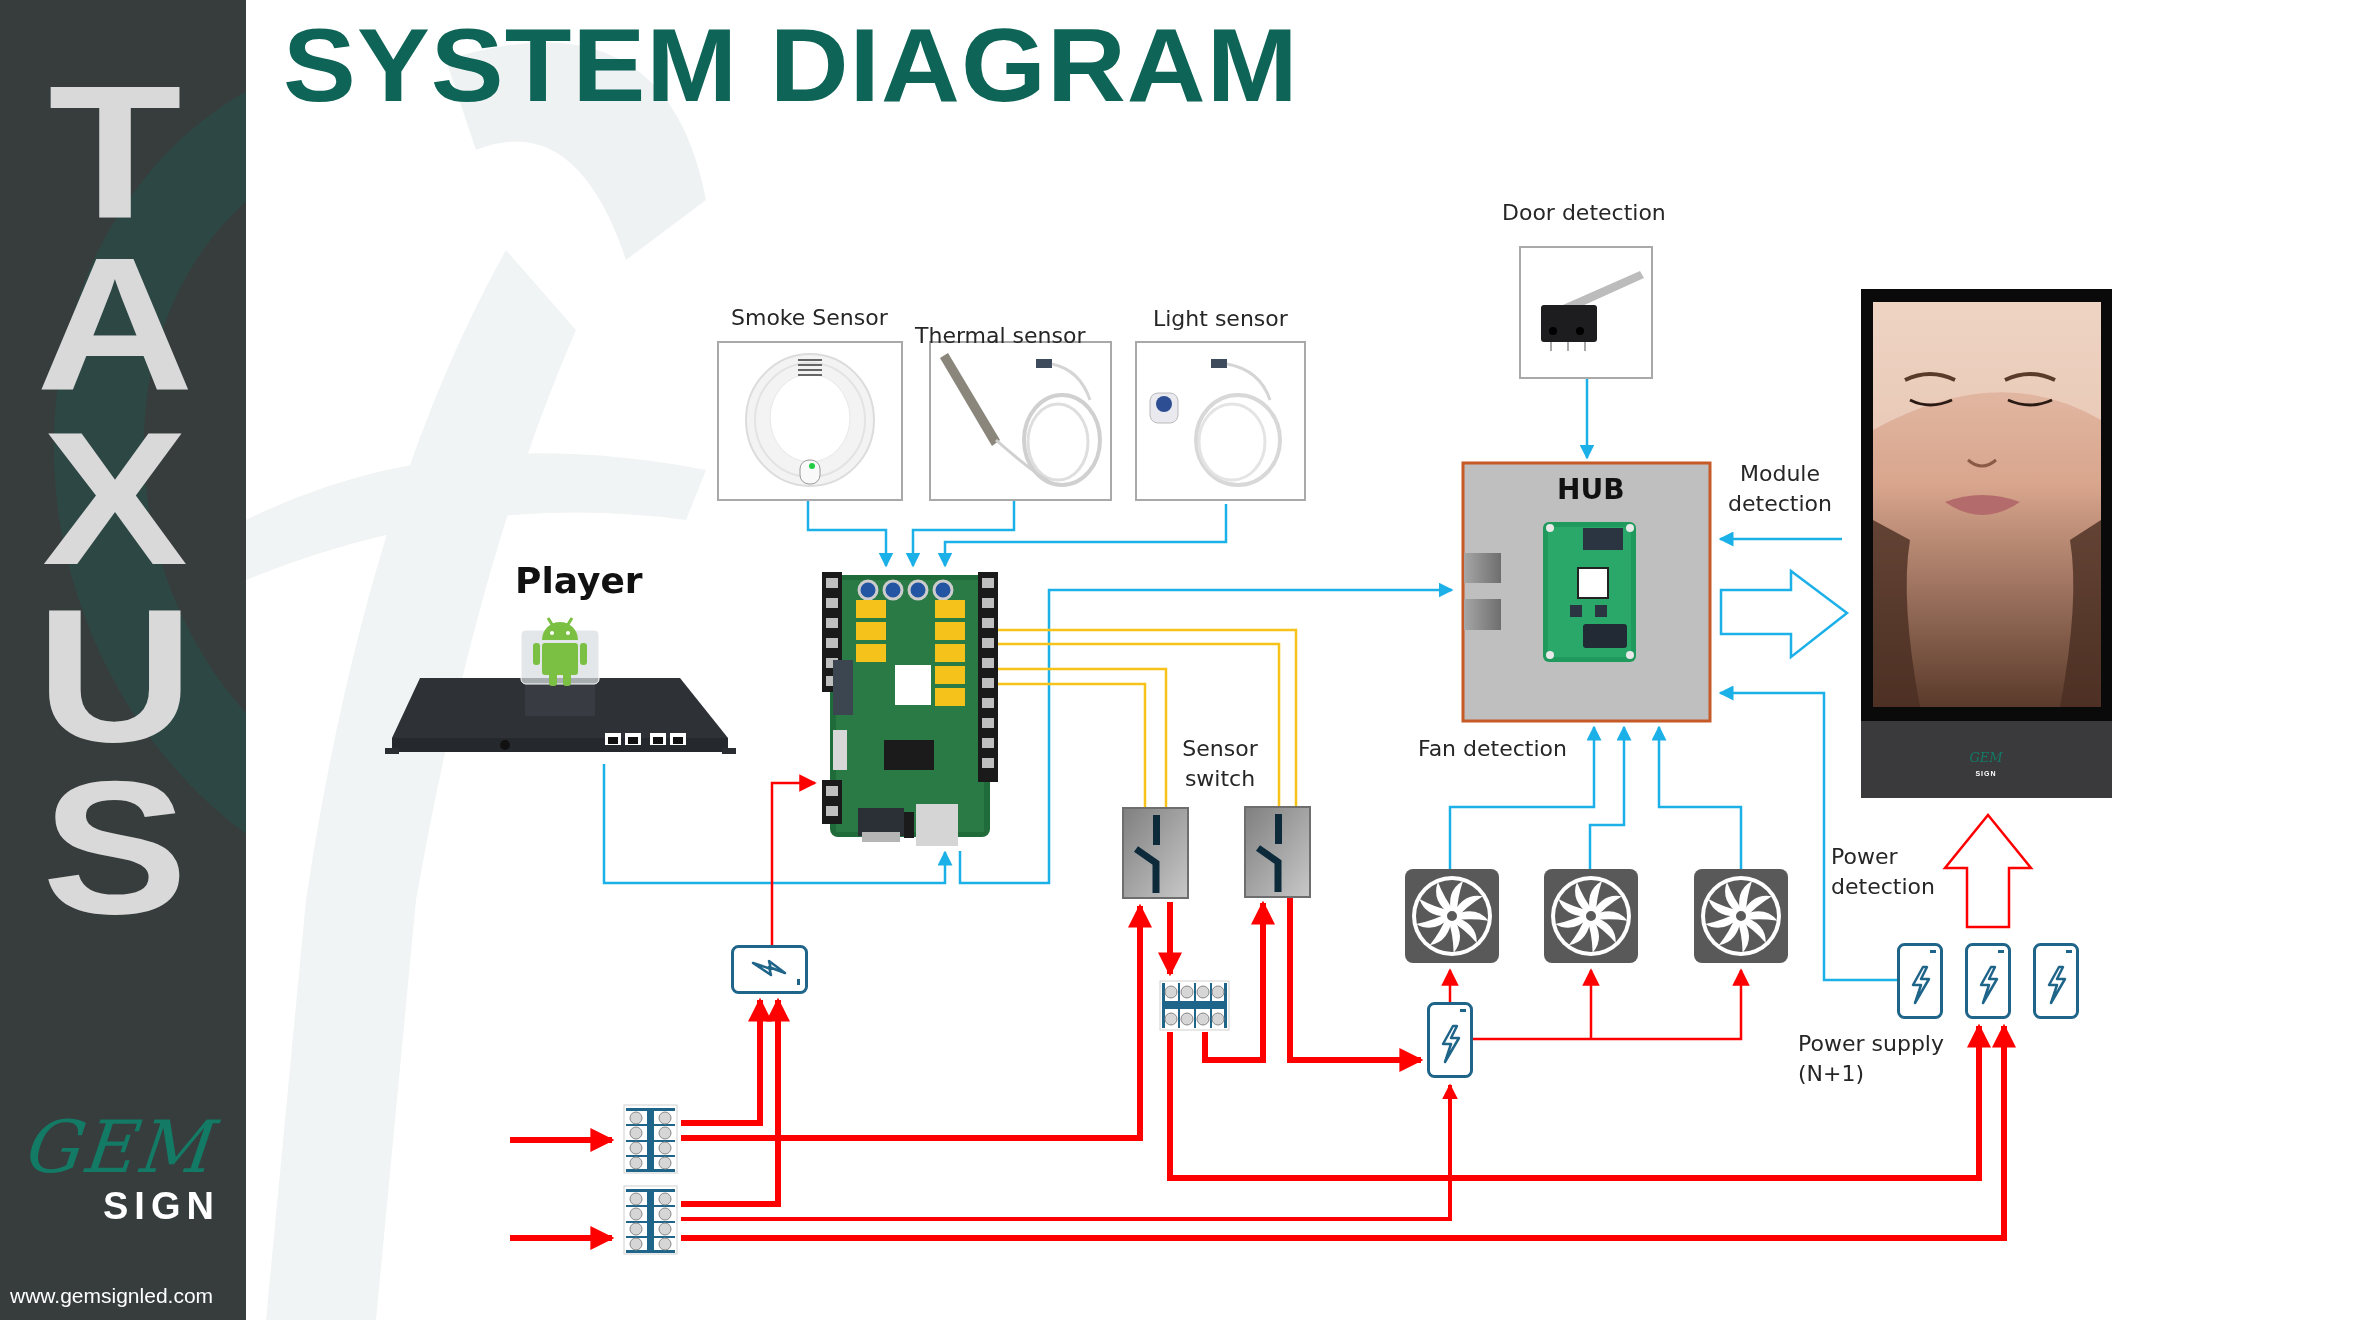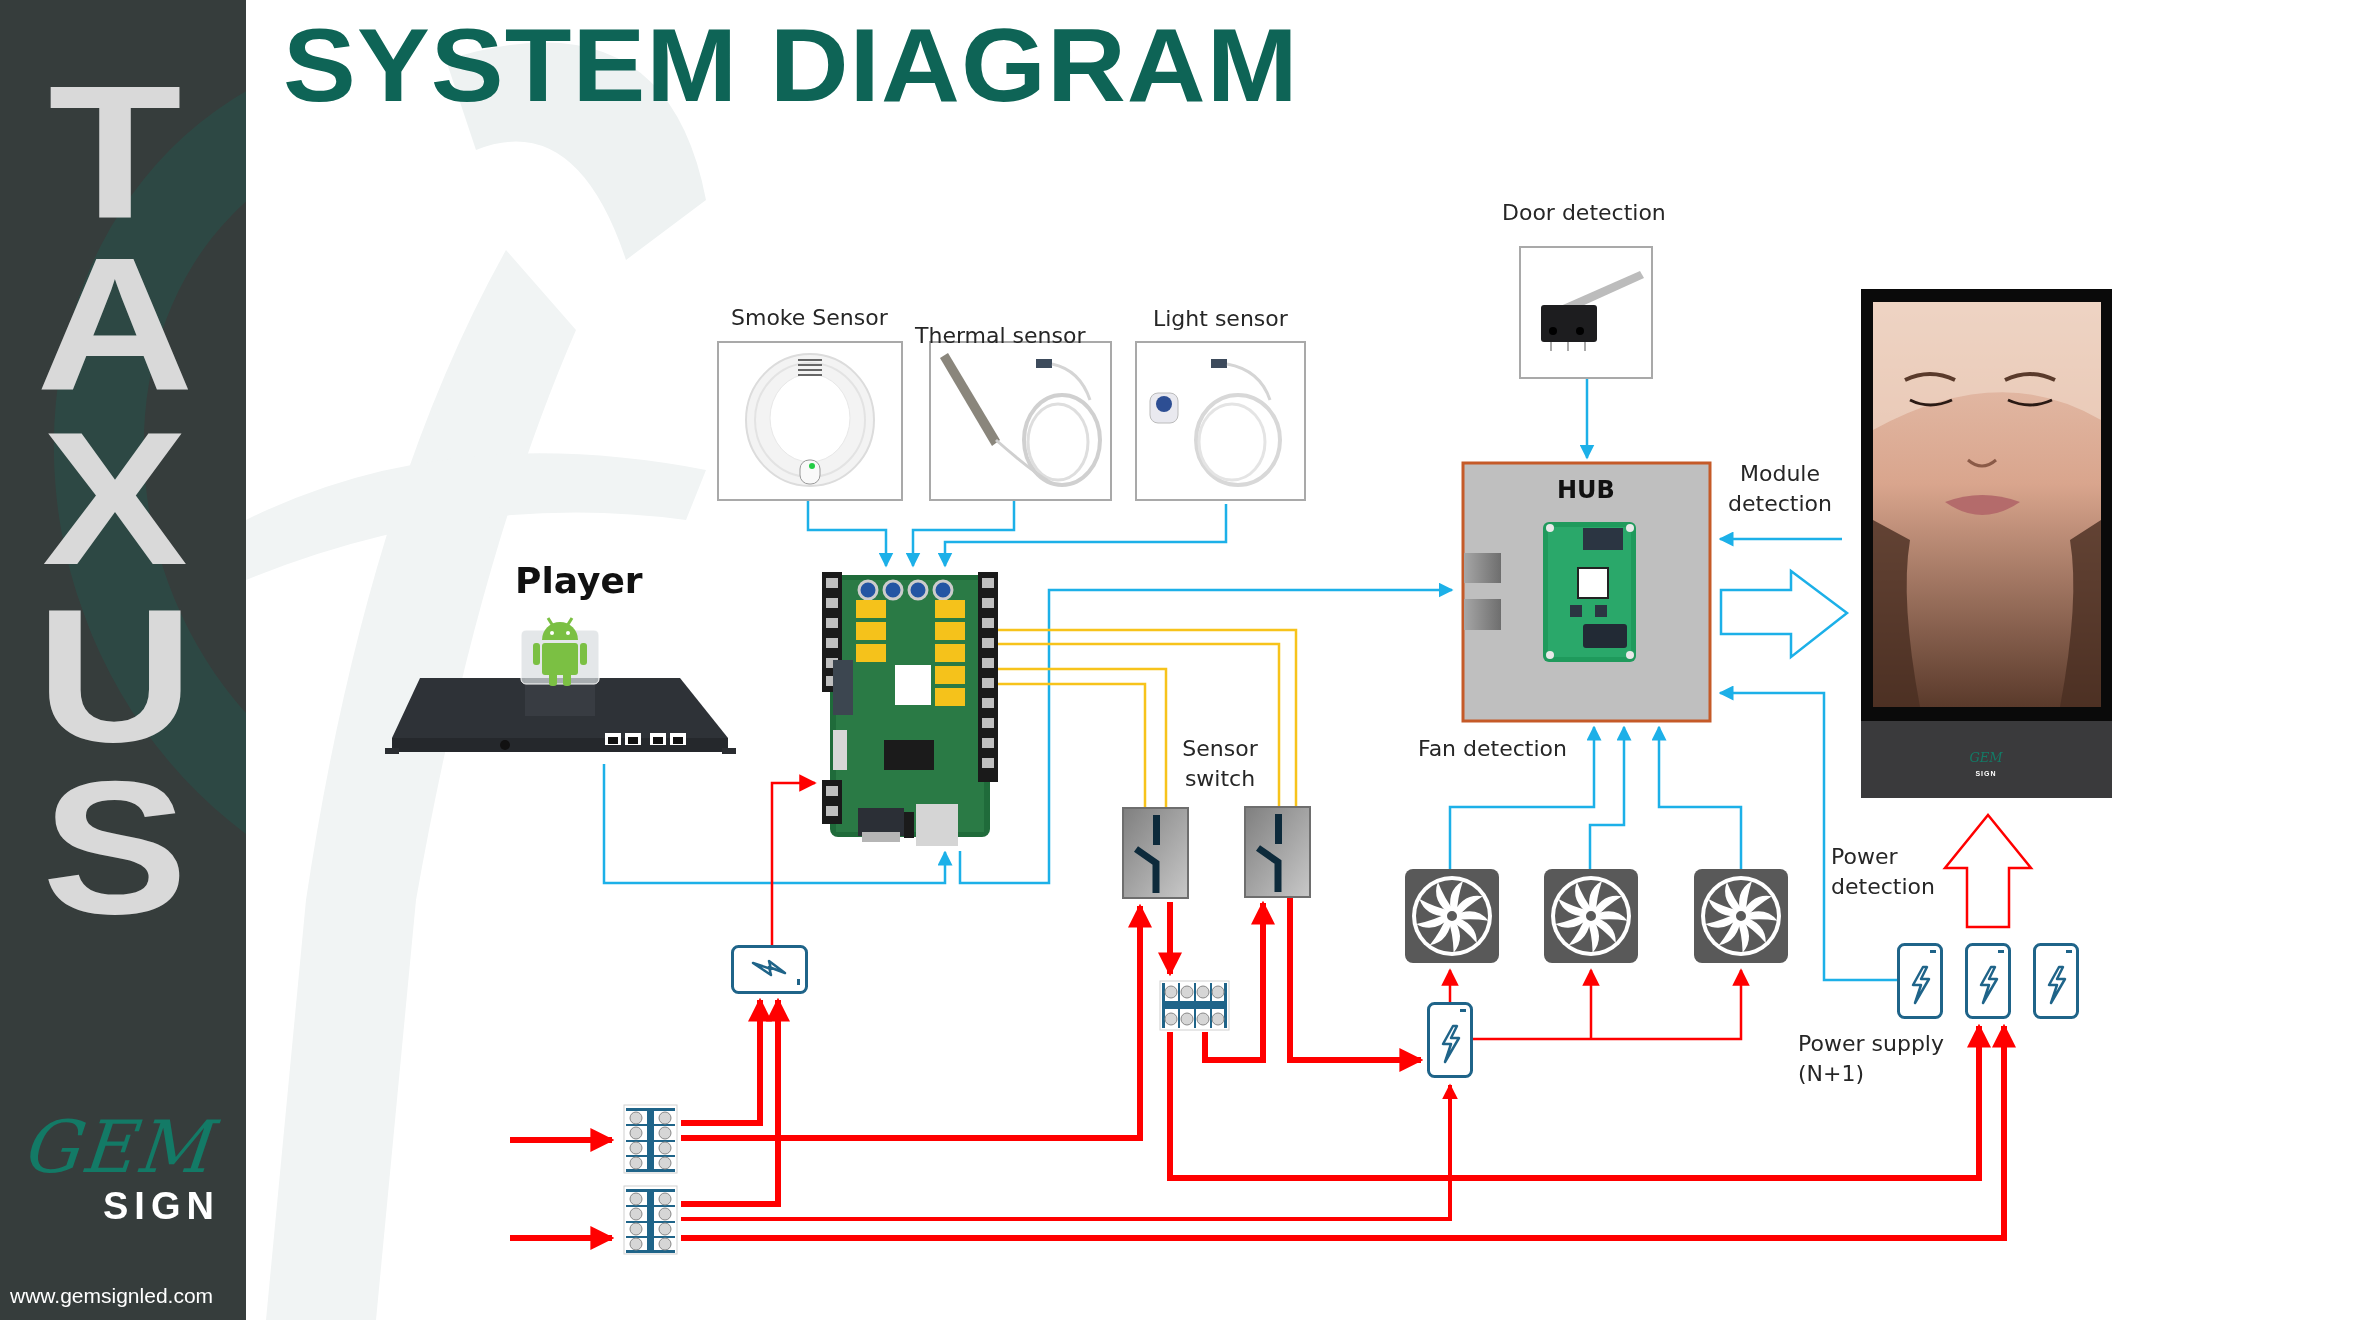--- a/index.html
+++ b/index.html
@@ -368,21 +368,21 @@
     <text x="1986" y="762" fill="#137a66" font-family="DejaVu Serif, serif" font-style="italic" font-size="13" text-anchor="middle">GEM</text>
     <text x="1986" y="776" fill="#ffffff" font-family="Liberation Sans, sans-serif" font-weight="bold" font-size="7" text-anchor="middle" letter-spacing="1">SIGN</text>
   </g>
 </svg>
 
 <div class="lbl" style="left:731px;top:303px;text-align:right;">Smoke Sensor</div>
 <div class="lbl" style="left:915px;top:306px;margin-top:15px;">Thermal sensor</div>
 <div class="lbl" style="left:1153px;top:304px;">Light sensor</div>
 <div class="lbl bold" style="left:515px;top:566px;">Player</div>
 <div class="lbl" style="left:1502px;top:198px;text-align:center;">Door detection</div>
-<div class="lbl bold" style="left:1557px;top:475px;font-size:24px;">HUB</div>
+<div class="lbl bold" style="left:1557px;top:475px;font-size:28px;">HUB</div>
 <div class="lbl center" style="left:1728px;top:459px;width:104px;text-align:center;">
   <div>Module</div>
   <div>detection</div>
 </div>
 <div class="lbl center" style="left:1180px;top:734px;width:80px;">
   <div>Sensor</div>
   <div>switch</div>
 </div>
 <div class="lbl" style="left:1418px;top:734px;">Fan detection</div>
 <div class="lbl" style="left:1831px;top:842px;">

